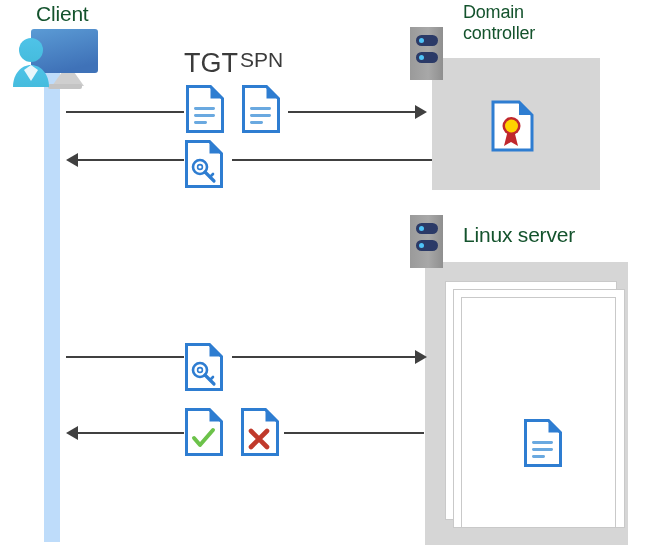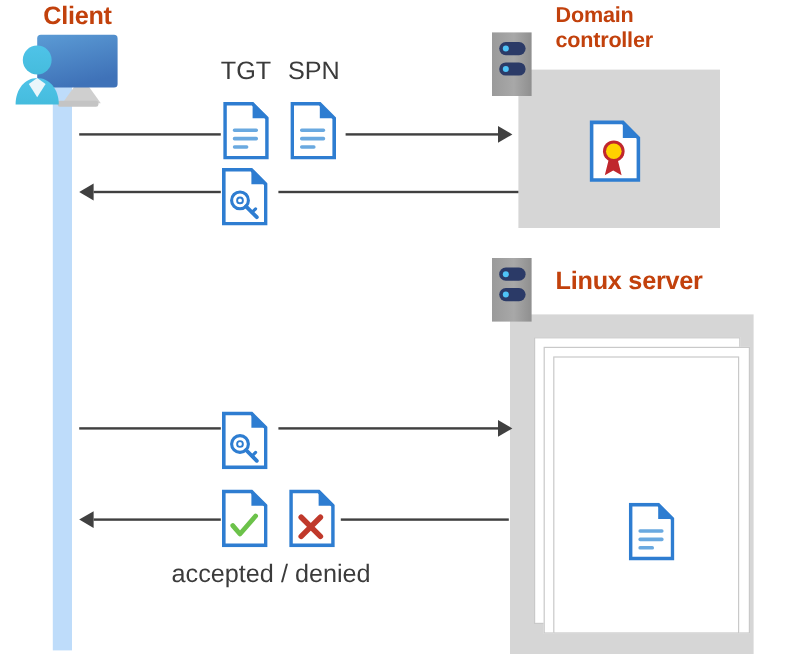--- a/index.html
+++ b/index.html
@@ -10,22 +10,22 @@
   #stage{
     position:relative;
     width:660px;height:558px;
     background:#ffffff;
     overflow:hidden;
   }
   .abs{position:absolute;}
 
   
   .title-bold{
-    font-weight:bold;
-    color:#c2410c;
+    font-weight:normal;
+    color:#14532d;
     letter-spacing:-0.2px;
     line-height:1.15;
     white-space:pre-line;
   }
   .label-plain{
     color:#3b3b3b;
     font-weight:400;
   }
 
   
@@ -156,21 +156,21 @@
     <svg width="38" height="48" viewBox="0 0 38 48">
       <path d="M1.5 1.5 h23 l12 12 v33 h-35 z" fill="#ffffff" stroke="#2e7dd1" stroke-width="3"></path>
       <path d="M24.5 1.5 l12 12 h-12 z" fill="#2e7dd1"></path>
       <rect x="8" y="22" width="21" height="3" rx="1.4" fill="#6aa9e0"></rect>
       <rect x="8" y="29" width="21" height="3" rx="1.4" fill="#6aa9e0"></rect>
       <rect x="8" y="36" width="13" height="3" rx="1.4" fill="#6aa9e0"></rect>
     </svg>
   </div>
 
 
-  <div class="abs label-plain" style="left:184px;top:48px;font-size:21px;">TGT</div>
+  <div class="abs label-plain" style="left:184px;top:48px;font-size:27px;">TGT</div>
   <div class="abs label-plain" style="left:240px;top:48px;font-size:21px;">SPN</div>
 
   <div class="abs hline" style="left:66px;top:111px;width:118px;"></div>
   <div class="abs hline" style="left:288px;top:111px;width:128px;"></div>
   <div class="abs arrow-r" style="left:415px;top:105px;"></div>
 
   <div class="abs" style="left:186px;top:85px;width:38px;height:48px;">
     <svg width="38" height="48" viewBox="0 0 38 48">
       <path d="M1.5 1.5 h23 l12 12 v33 h-35 z" fill="#ffffff" stroke="#2e7dd1" stroke-width="3"></path>
       <path d="M24.5 1.5 l12 12 h-12 z" fill="#2e7dd1"></path>
@@ -233,15 +233,14 @@
   </div>
 
   <div class="abs" style="left:241px;top:408px;width:38px;height:48px;">
     <svg width="38" height="48" viewBox="0 0 38 48">
       <path d="M1.5 1.5 h23 l12 12 v33 h-35 z" fill="#ffffff" stroke="#2e7dd1" stroke-width="3"></path>
       <path d="M24.5 1.5 l12 12 h-12 z" fill="#2e7dd1"></path>
       <path d="M10 23 l16 16 M26 23 l-16 16" fill="none" stroke="#c0392b" stroke-width="4.6" stroke-linecap="round"></path>
     </svg>
   </div>
 
-  <div class="abs label-plain" style="left:143px;top:467px;font-size:21px;">accepted / denied</div>
 
 </div>
 
 </body></html>

